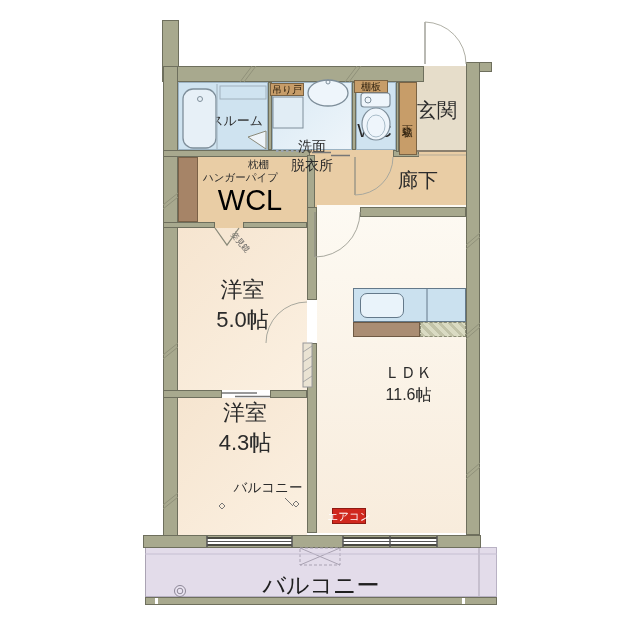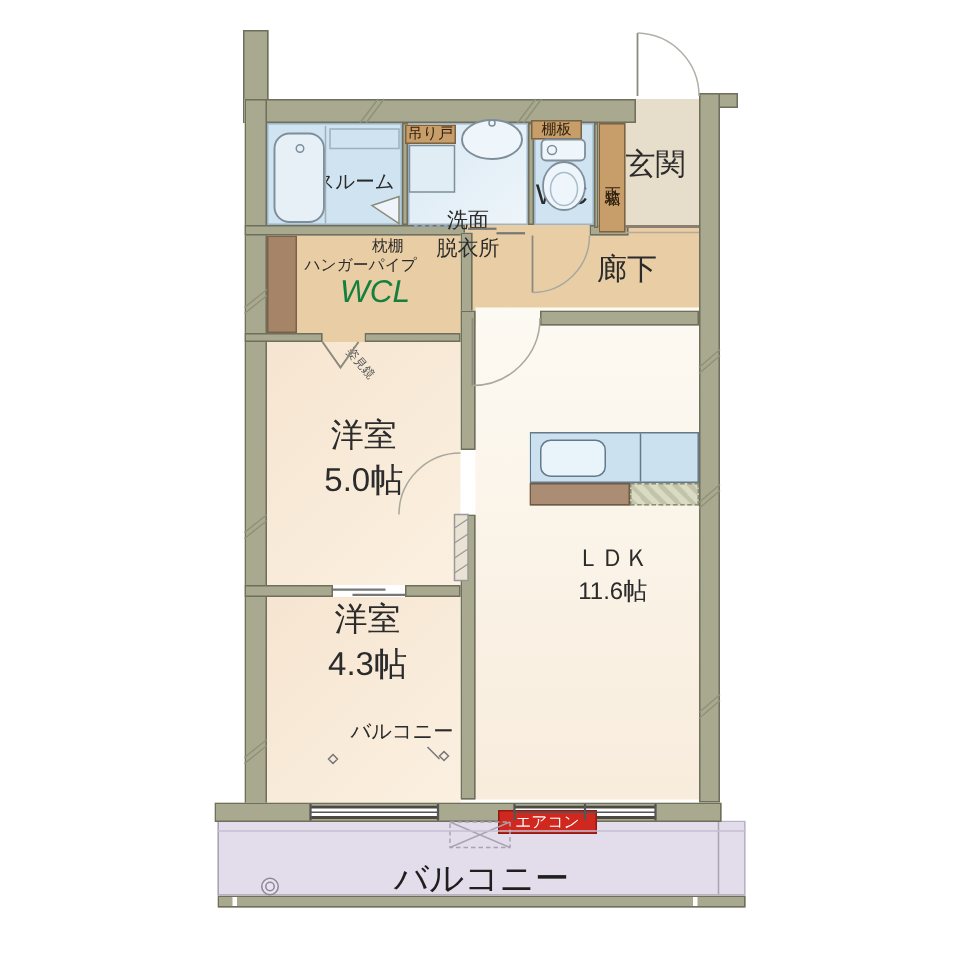--- a/index.html
+++ b/index.html
@@ -88,36 +88,36 @@
   <div class="lbl" style="left:195px;top:112px;width:70px;font-size:13px;">バスルーム</div>
   <div class="lbl" style="left:272px;top:112px;width:80px;font-size:14px;margin-top:25px;">
     <div>洗面</div>
     <div>脱衣所</div>
   </div>
   <div class="lbl" style="left:356px;top:118px;width:40px;font-size:19px;letter-spacing:3px;">WC</div>
   <div class="lbl" style="left:417px;top:97px;width:31px;font-size:20px;">玄関</div>
   <div class="lbl" style="left:370px;top:167px;width:96px;font-size:20px;">廊下</div>
   <div class="lbl lbl-left" style="left:203px;top:157px;font-size:10.5px;margin-left:45px;">枕棚</div>
   <div class="lbl lbl-left" style="left:203px;top:170px;font-size:10.5px;">ハンガーパイプ</div>
-  <div class="lbl" style="left:200px;top:181px;width:100px;font-size:21px;color:#15803d;font-style:italic;">WCL</div>
+  <div class="lbl" style="left:200px;top:181px;width:100px;font-size:29px;color:#000000;">WCL</div>
   <div class="lbl" style="left:236px;top:230px;font-size:8px;color:#555;transform:rotate(50deg);transform-origin:left top;">姿見鏡</div>
   <div class="lbl" style="left:185px;top:275px;width:115px;font-size:22px;">
     <div>洋室</div>
     <div>5.0帖</div>
   </div>
   <div class="lbl" style="left:185px;top:398px;width:120px;font-size:22px;">
     <div>洋室</div>
     <div>4.3帖</div>
   </div>
   <div class="lbl" style="left:213px;top:479px;width:110px;font-size:13.5px;">バルコニー</div>
   <div class="lbl" style="left:346px;top:362px;width:125px;font-size:16px;">
     <div>ＬＤＫ</div>
     <div>11.6帖</div>
   </div>
-  <div class="lbl aircon" style="left:332px;top:540px;width:66px;height:16px;font-size:10.5px;">エアコン</div>
+  <div class="lbl aircon" style="left:332px;top:508px;width:34px;height:16px;font-size:10.5px;">エアコン</div>
   <div class="lbl" style="left:145px;top:570px;width:352px;font-size:23px;color:#1f1f1f;">バルコニー</div>
 
   <svg width="640" height="640" viewBox="0 0 640 640">
 
     <path d="M425,22 L425,64" stroke="#8a8a80" stroke-width="1.2" fill="none"></path>
     <path d="M425,22 A42,42 0 0 1 466,64" stroke="#b0b0a6" stroke-width="1" fill="none"></path>
 
     <path d="M417,151 L466,151" stroke="#8a7f6e" stroke-width="2"></path>
     <path d="M417,155 L466,155" stroke="#b5ab97" stroke-width="1"></path>
 

